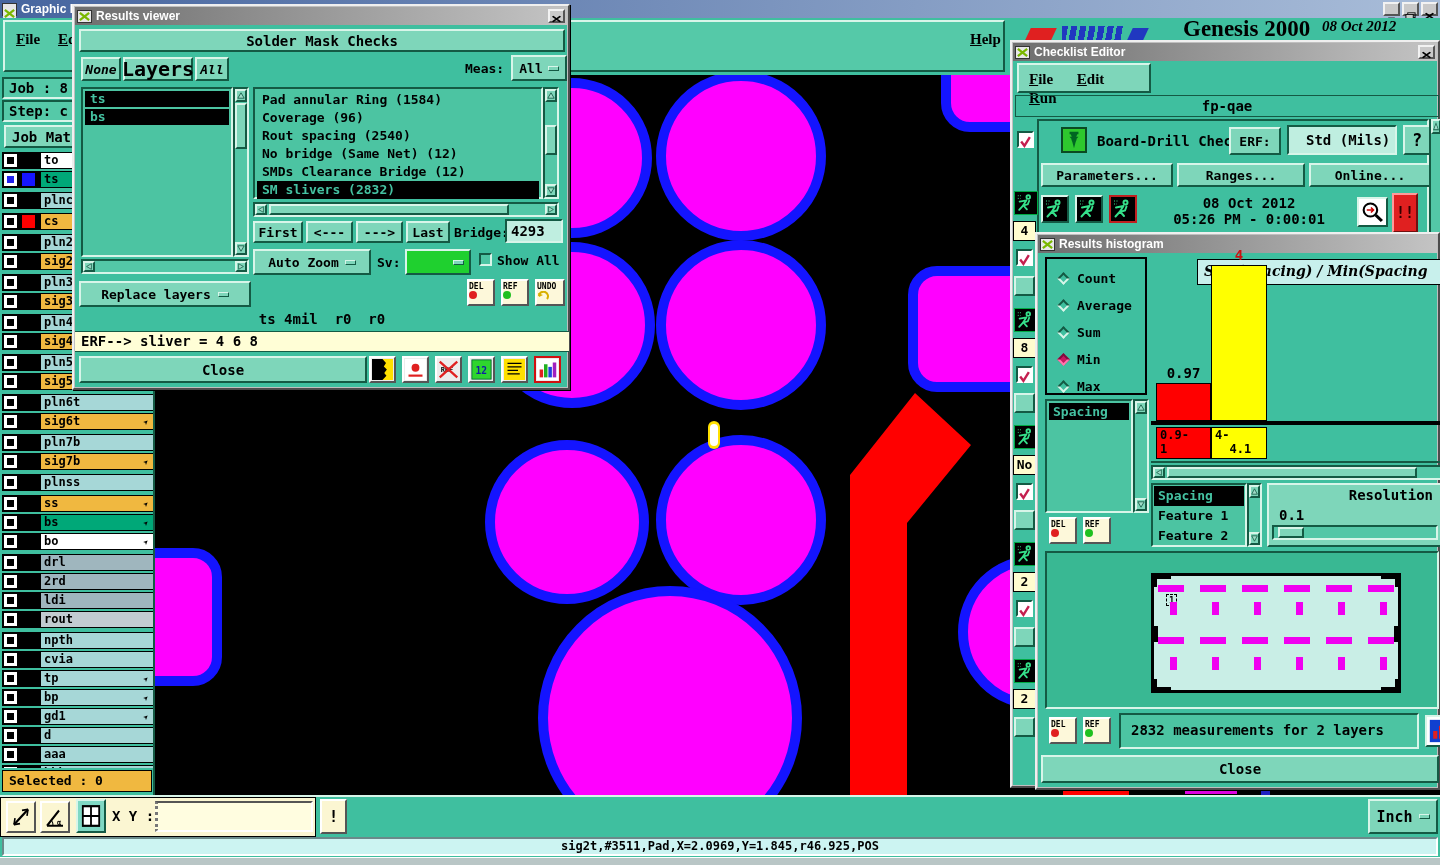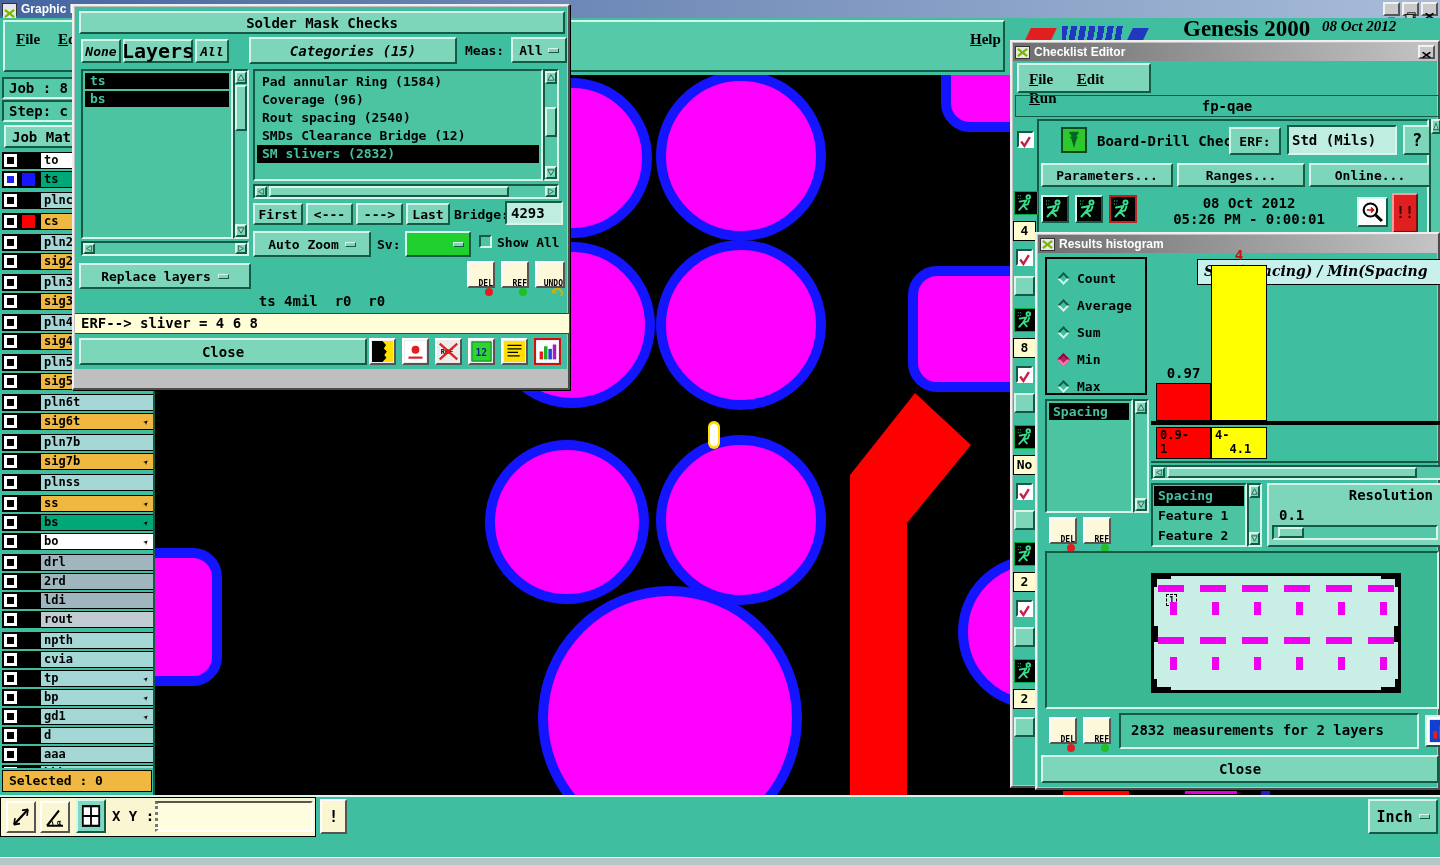--- a/index.html
+++ b/index.html
@@ -17,21 +17,21 @@
 .ital{font-style:italic}
 .dash{display:inline-block;width:11px;height:5px;background:#7ed6ba;border:1px solid;border-color:#d8f5e9 #145a44 #145a44 #d8f5e9}
 .lrow{display:flex;align-items:center;height:17px;margin-bottom:2px;background:#000;padding-left:2px}
 .lcb{width:13px;height:13px;border:3px solid #fff;background:#000;flex:0 0 auto}
 .lsw{width:13px;height:13px;margin-left:5px;background:#000;flex:0 0 auto}
 .llab{flex:1;margin-left:6px;height:15px;font:bold 12px "DejaVu Sans Mono",monospace;line-height:15px;padding-left:3px;position:relative}
 .larr{position:absolute;right:4px;top:1px;font-size:9px;transform:rotate(-45deg)}
 .crow{height:18px;font:bold 13px "DejaVu Sans Mono",monospace;line-height:18px;padding:0 5px;white-space:pre}
 .sel{background:#000;color:#45c2a2}
 .sar{position:absolute;display:flex;align-items:center;justify-content:center}
-.mbtn{position:absolute;background:#fdf8da;border:2px solid;border-color:#fff #555 #555 #fff;font:bold 8px "DejaVu Sans Mono",monospace;text-align:right;line-height:9px;padding-top:16px}
+.mbtn{position:absolute;background:#fdf8da;border:2px solid;border-color:#fff #555 #555 #fff;font:bold 8px "DejaVu Sans Mono",monospace;text-align:left;line-height:9px;padding-top:1px}
 .dot{display:inline-block;width:8px;height:8px;border-radius:50%}
 .icb{position:absolute;width:27px;height:27px;background:#ececec;border:2px solid;border-color:#fff #555 #555 #fff;padding:1px}
 .dia{display:inline-block;width:9px;height:9px;transform:rotate(45deg);background:#3fbf9f;border:2px solid;border-color:#145a44 #d8f5e9 #d8f5e9 #145a44;margin-right:9px;flex:0 0 auto}
 .diaSel{background:#c81860;border-color:#7d0e3e #ff7ab0 #ff7ab0 #7d0e3e}
 .strow{display:flex;align-items:center;height:27px;font:bold 13px "DejaVu Sans Mono",monospace;padding-left:6px}
 .st-runner{width:24px;height:24px;background:#000;margin:0 0 6px 1px;border:1px solid #0a4;padding:1px}
 .st-num{width:23px;height:20px;background:#fffccf;border:1px solid #000;margin:0 0 8px 0;font:bold 13px "DejaVu Sans Mono",monospace;text-align:center;line-height:18px}
 .st-check{width:17px;height:17px;background:#fff;border:2px solid;border-color:#145a44 #fff #fff #145a44;margin:0 0 10px 3px;padding:0}
 .st-blank{width:21px;height:20px;margin:0 0 12px 1px}
 .frow{height:20px;font:bold 13px "DejaVu Sans Mono",monospace;line-height:20px;padding:0 4px;white-space:pre}
@@ -274,35 +274,42 @@
         <circle cx="880" cy="557" r="72"></circle>
       </g>
       <g>
         <rect x="553" y="346" width="12" height="28" rx="6" fill="#ffe000"></rect>
         <rect x="555" y="349" width="8" height="22" rx="4" fill="#ffffff"></rect>
       </g>
     </svg>
   </div>
 
   <div class="win" style="left:72px;top:4px;width:498px;height:386px">
+    <div class="tbar">
+      <span class="tico"><svg width="100%" height="100%" viewBox="0 0 14 12" preserveAspectRatio="none">
+            <rect width="14" height="12" fill="#e8e8e8"></rect>
+            <path d="M2 2 L12 10 M12 2 L2 10" stroke="#7ab800" stroke-width="2.4"></path>
+          </svg></span>
+      <span>Results viewer</span>
+      <span class="xbtn"><svg width="100%" height="100%" viewBox="0 0 10 10" preserveAspectRatio="none">
+            <path d="M1.5 1.5 L8.5 8.5 M8.5 1.5 L1.5 8.5" stroke="#000" stroke-width="1.8"></path>
+          </svg></span>
+    </div>
     <div class="wbody">
       <div class="abs r cbtn" style="left:4px;top:4px;width:486px;height:23px;font-size:14px">
           <span>Solder Mask Checks</span>
         </div>
       <div class="abs r cbtn ital" style="left:6px;top:32px;width:40px;height:24px">
           <span>None</span>
         </div>
       <div class="abs r cbtn" style="left:48px;top:32px;width:70px;height:24px;font-size:20px">
           <span>Layers</span>
         </div>
       <div class="abs r cbtn ital" style="left:120px;top:32px;width:34px;height:24px">
           <span>All</span>
-        </div>
-      <div class="abs r cbtn ital" style="left:174px;top:30px;width:208px;height:27px;font-size:14px">
-          <span>Categories (15)</span>
         </div>
       <span class="abs" style="left:390px;top:36px;font-size:13px">Meas:</span>
       <div class="abs r cbtn" style="left:436px;top:30px;width:56px;height:26px;gap:5px">
           <span>All</span>
           <span class="dash"></span>
         </div>
       <div id="rv-layers" class="abs s" style="left:6px;top:62px;width:152px;height:170px;padding:2px">
           <div class="crow sel" style="height: 16px; line-height: 16px; margin-bottom: 2px;">ts</div>
           <div class="crow sel" style="height: 16px; line-height: 16px; margin-bottom: 2px;">bs</div>
         </div>
@@ -328,20 +335,21 @@
         <span class="sar r" style="right:0;top:0;width:12px;height:11px">
             <svg width="100%" height="100%" viewBox="0 0 10 10" preserveAspectRatio="none">
               <path d="M8 5 L2 1 L2 9 Z" fill="#9fdcc8" stroke="#145a44"></path>
             </svg>
           </span>
       </div>
       <div id="rv-cats" class="abs s" style="left:178px;top:62px;width:290px;height:112px;padding:2px">
           <div class="crow">Pad annular Ring (1584)</div>
           <div class="crow">Coverage (96)</div>
           <div class="crow">Rout spacing (2540)</div>
+          <div class="crow">No bridge (Same Net) (12)</div>
           <div class="crow">SMDs Clearance Bridge (12)</div>
           <div class="crow sel" style="color: rgb(69, 194, 162);">SM slivers (2832)</div>
         </div>
       <div class="abs s" style="left:468px;top:62px;width:16px;height:112px;background:#53c7a7">
         <span class="sar r" style="left:0;top:0;width:12px;height:13px">
             <svg width="100%" height="100%" viewBox="0 0 10 10" preserveAspectRatio="none">
               <path d="M5 2 L9 8 L1 8 Z" fill="#9fdcc8" stroke="#145a44"></path>
             </svg>
           </span>
         <span class="abs r" style="left:0;top:36px;width:12px;height:30px"></span>
@@ -457,21 +465,21 @@
       <span class="abs st-check" style="left:4px;top:70px;margin:0"><svg width="100%" height="100%" viewBox="0 0 12 12" preserveAspectRatio="none">
             <path d="M2 6 L5 10 L10 2" stroke="#c41f4f" stroke-width="2.2" fill="none"></path>
           </svg></span>
       <div class="abs" style="left:48px;top:66px;width:26px;height:26px;background:#2ec82e;border:2px solid #0a4a22;padding:1px"><svg width="100%" height="100%" viewBox="0 0 18 24" preserveAspectRatio="none">
             <path d="M5 2 h8 v3 h-8 z M6 5 h6 l-1 3 h-4 z M5 8 h8 l-2 3 h-4 z M6.5 11 h5 l-1 3.5 h-3 z M7.5 14.5 h3 L9 22 Z" fill="#062"></path>
           </svg></div>
       <span class="abs" style="left:84px;top:72px;font-size:14px">Board-Drill Checks</span>
       <div class="abs r cbtn" style="left:216px;top:66px;width:52px;height:28px">
           <span>ERF:</span>
         </div>
-      <div class="abs s" style="left:274px;top:64px;width:110px;height:30px;background:#bfeee0;font:bold 14px 'DejaVu Sans Mono',monospace;line-height:26px;padding-left:3px"><span>Std (Mils)</span></div>
+      <div class="abs s" style="left:274px;top:64px;width:110px;height:30px;background:#bfeee0;font:bold 14px 'DejaVu Sans Mono',monospace;line-height:26px;padding-left:17px"><span>Std (Mils)</span></div>
       <div class="abs r cbtn" style="left:390px;top:64px;width:28px;height:30px;font-size:17px">
           <span>?</span>
         </div>
       <div class="abs r cbtn" style="left:28px;top:102px;width:132px;height:24px">
           <span>Parameters...</span>
         </div>
       <div class="abs r cbtn" style="left:164px;top:102px;width:128px;height:24px">
           <span>Ranges...</span>
         </div>
       <div class="abs r cbtn" style="left:296px;top:102px;width:122px;height:24px">
@@ -742,15 +750,16 @@
     <div class="abs" style="left:155px;top:4px;width:158px;height:31px;background:#fffde0;border:2px solid;border-color:#555 #fff #fff #555;font:bold 13px 'DejaVu Sans Mono',monospace;line-height:27px;padding-left:4px;border-left:3px dotted #777"><span></span></div>
     <div class="abs cbtn" style="left:320px;top:2px;width:27px;height:35px;background:#fbf6d2;border:2px solid;border-color:#fff #555 #555 #fff;font-size:16px">
         <span>!</span>
       </div>
     <div class="abs r cbtn" style="left:1368px;top:2px;width:70px;height:35px;gap:6px;font-size:15px">
         <span>Inch</span>
         <span class="dash"></span>
       </div>
   </div>
 
+  <div class="abs" style="left:2px;top:837px;width:1436px;height:19px;background:#ccf4f2;border:2px solid;border-color:#6a8a8a #fff #fff #6a8a8a;text-align:center;font:bold 12px 'DejaVu Sans Mono',monospace;line-height:15px"><span>sig2t,#3511,Pad,X=2.0969,Y=1.845,r46.925,POS</span></div>
   <div class="abs" style="left:0;top:857px;width:1440px;height:8px;background:#b9c6c6;border-top:1px solid #fff"></div>
 
 </div>
 
 </body></html>

